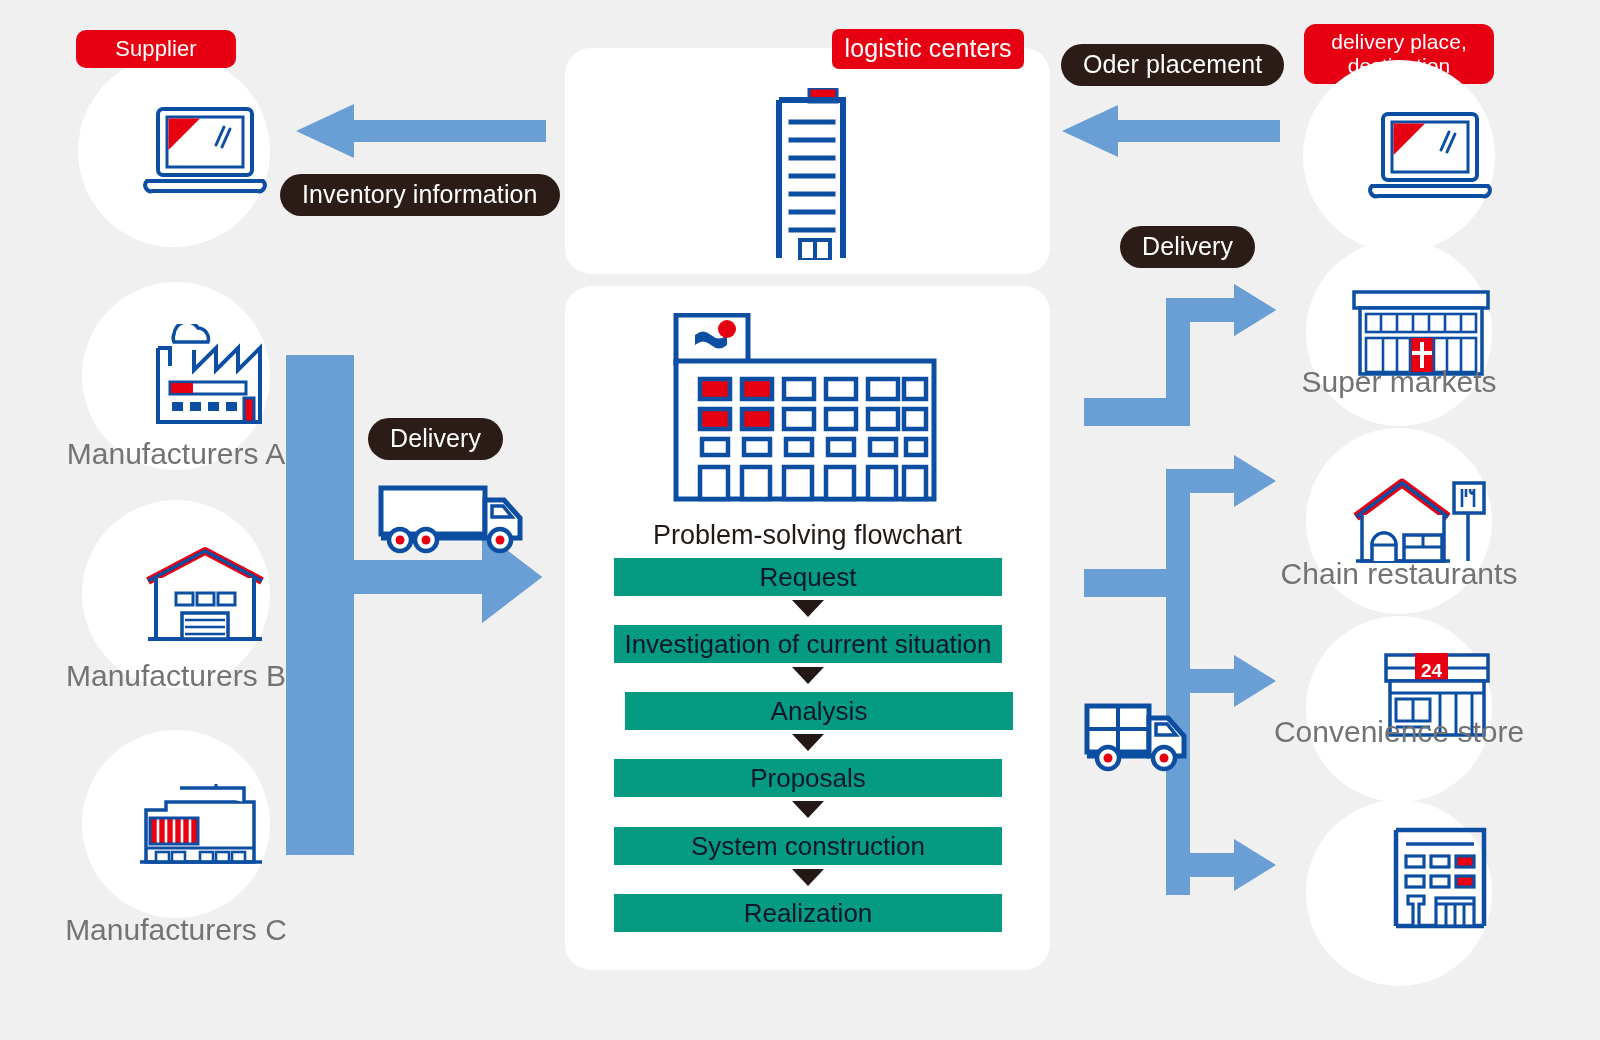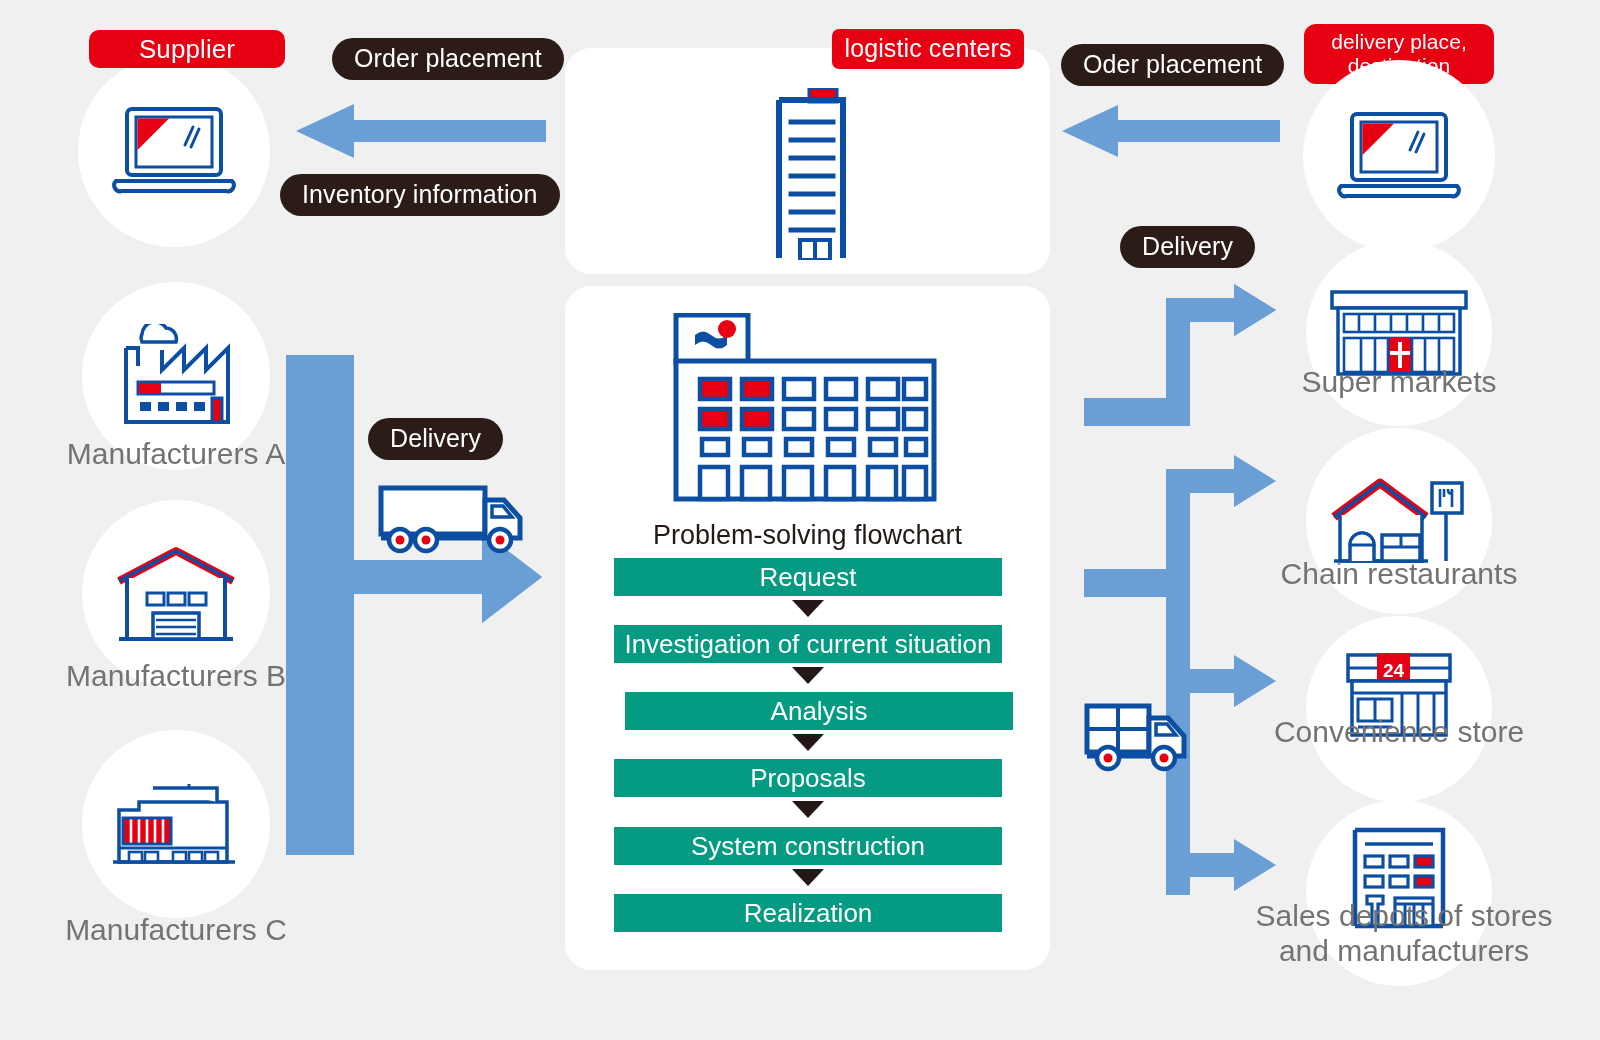--- a/index.html
+++ b/index.html
@@ -7,21 +7,21 @@
     width:1600px;height:1040px;
     background:#f0f0f0;
     font-family:"Liberation Sans", sans-serif;
     overflow:hidden;
     position:relative;
   }
   #stage{position:absolute;left:0;top:0;width:1600px;height:1040px;}
 
   .panel{position:absolute;background:#ffffff;border-radius:26px;}
 
-  .circle{position:absolute;background:#ffffff;border-radius:50%;display:flex;align-items:center;justify-content:center;}
+  .circle{position:absolute;background:#ffffff;border-radius:50%;display:flex;align-items:center;justify-content:flex-end;}
 
   .pill{
     position:absolute;display:flex;align-items:center;justify-content:center;
     border-radius:999px;color:#ffffff;white-space:nowrap;
     font-size:25px;letter-spacing:.1px;line-height:1.1;
     padding:0 22px;box-sizing:border-box;
   }
   .pill.dark{background:#2b1c18;}
   .pill.red{background:#e60012;border-radius:10px;}
   .pill.red.two{line-height:1.12;text-align:center;padding:6px 18px;border-radius:12px;}
@@ -30,21 +30,21 @@
     position:absolute;color:#737373;font-size:30px;text-align:center;
     line-height:1.18;white-space:pre-line;
   }
 
   .arrow{position:absolute;}
 
   .flow-title{
     position:absolute;color:#231815;font-size:27px;text-align:center;width:100%;
   }
   .flow-step{
-    position:absolute;background:#059a82;color:#ffffff;
+    position:absolute;background:#059a82;color:#0f172a;
     display:flex;align-items:center;justify-content:center;
     font-size:26px;box-sizing:border-box;
   }
   .flow-tri{
     position:absolute;width:0;height:0;
     border-left:16px solid transparent;border-right:16px solid transparent;
     border-top:17px solid #231815;
   }
   .ic{display:block;}
 </style>
@@ -60,23 +60,22 @@
     <span>
       <svg class="ic" width="130" height="96" viewBox="0 0 130 96">
         <rect x="18" y="6" width="94" height="66" rx="5" fill="#fff" stroke="#0b4ea2" stroke-width="4"></rect>
         <rect x="27" y="14" width="76" height="50" fill="#fff" stroke="#0b4ea2" stroke-width="3"></rect>
         <path d="M28.5,15.5 L60,15.5 L28.5,47 Z" fill="#e60012"></path>
         <path d="M84,24 L76,42 M90,26 L82,44" stroke="#0b4ea2" stroke-width="3" stroke-linecap="round"></path>
         <path d="M7,78 h116 a6,6 0 0 1 -6,10 h-104 a6,6 0 0 1 -6,-10 z" fill="#fff" stroke="#0b4ea2" stroke-width="4"></path>
       </svg>
     </span>
   </div>
-  <div class="pill red" style="left:89px;top:30px;width:196px;height:38px;font-size:26px;">Supplier</div>
-
-  <div class="pill dark" style="left:332px;top:38px;height:42px;">Order placement</div>
+  <div class="pill red" style="left:76px;top:30px;width:160px;height:38px;font-size:22px;">Supplier</div>
+
   <div class="pill dark" style="left:280px;top:174px;height:42px;">Inventory information</div>
 
   <div class="arrow" style="left:296px;top:104px;width:250px;height:54px;">
     <svg class="ic" width="250" height="54" viewBox="0 0 250 54">
       <path d="M250,16 H58 V0 L0,27 L58,54 V38 H250 Z" fill="#6a9fd6"></path>
     </svg>
   </div>
 
   <div class="pill red" style="left:832px;top:29px;width:192px;height:40px;font-size:25px;border-radius:7px;">logistic centers</div>
   <div style="position:absolute;left:757px;top:88px;">
@@ -406,16 +405,14 @@
         <rect x="48" y="72" width="38" height="28" fill="#fff" stroke="#0b4ea2" stroke-width="3.2"></rect>
         <g stroke="#0b4ea2" stroke-width="3">
           <line x1="58" y1="78" x2="58" y2="100"></line>
           <line x1="67" y1="78" x2="67" y2="100"></line>
           <line x1="76" y1="78" x2="76" y2="100"></line>
         </g>
         <line x1="48" y1="78" x2="86" y2="78" stroke="#0b4ea2" stroke-width="3"></line>
       </svg>
     </span>
   </div>
-  <div class="node-label" style="left:1249px;top:898px;width:310px;">Sales depots of stores
-and manufacturers</div>
 
 </div>
 
 </body></html>

